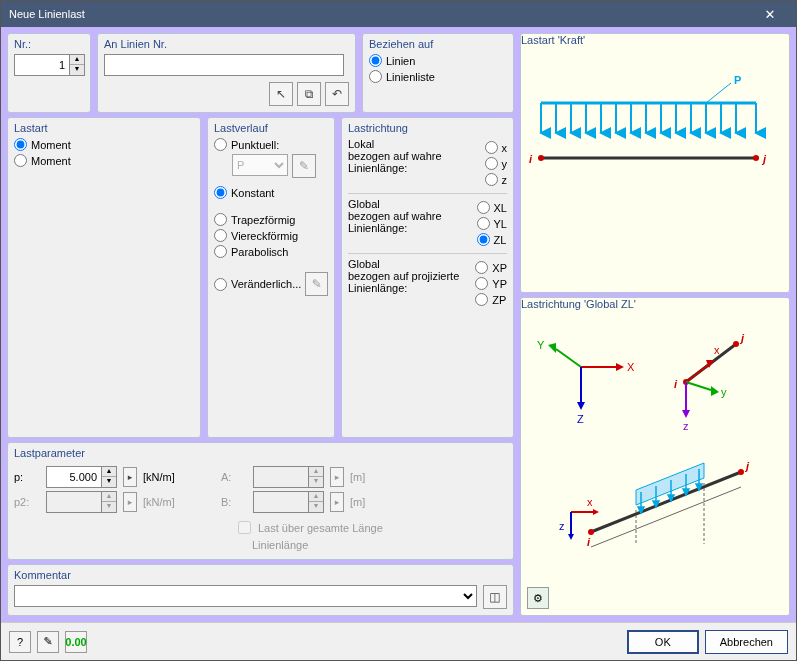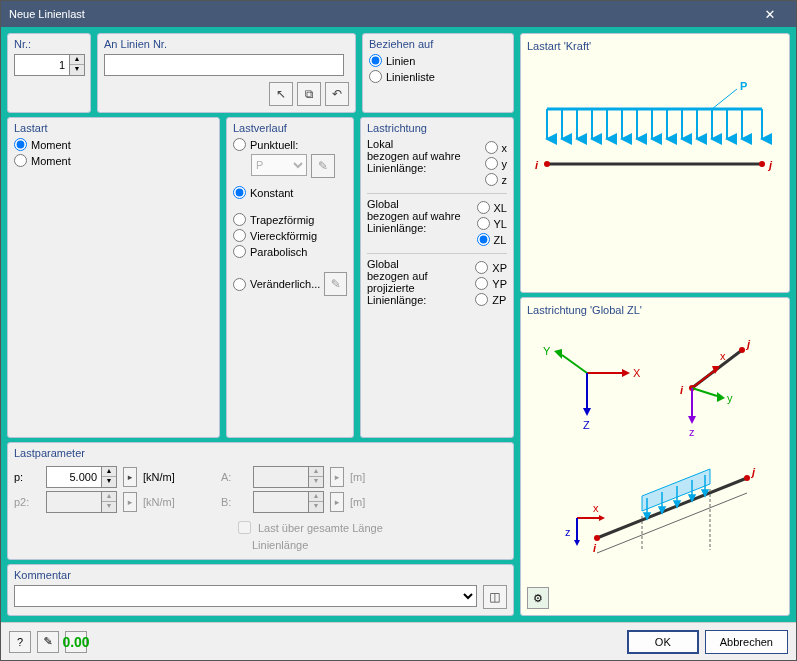--- a/index.html
+++ b/index.html
@@ -1,46 +1,46 @@
 <!DOCTYPE html>
 <html><head>
 <meta charset="utf-8">
 <style>
   * { box-sizing: border-box; font-family: "Segoe UI", Tahoma, sans-serif; font-size: 11px; }
   body { margin: 0; background: #fff; }
   .window { width: 797px; height: 661px; border: 1px solid #555; display: flex; flex-direction: column; }
   .titlebar { background: #465a78; color: #fff; height: 26px; display: flex; align-items: center; padding: 0 8px; justify-content: space-between; }
   .titlebar .close { width: 36px; text-align: center; font-size: 13px; cursor: default; }
-  .content { flex: 1; background: #14b8a6; padding: 6px; display: flex; gap: 6px; }
+  .content { flex: 1; background: #c4b5fd; padding: 6px; display: flex; gap: 6px; }
   .left-col { flex: 1; display: flex; flex-direction: column; gap: 4px; }
   .right-col { width: 270px; display: flex; flex-direction: column; gap: 4px; }
   .group { border: 1px solid #b8c4d8; border-radius: 3px; background: #f0f0f0; padding: 4px 6px 6px 6px; position: relative; }
   .group-title { color: #2b4a8a; font-size: 11px; margin-bottom: 4px; }
   .row1 { display: flex; gap: 6px; }
   .row2 { display: flex; gap: 6px; flex: 1; }
   .nr-group { width: 84px; }
   .bez-group { width: 152px; }
   .linien-group { flex: 1; }
-  .lastart-group { width: 213px; }
+  .lastart-group { width: 194px; }
   .lastverlauf-group { width: 128px; }
   .lastrichtung-group { flex: 1; }
   .lastparam-group { }
   .kommentar-group { }
   input[type=text].spin, input[type=text].field { border: 1px solid #888; padding: 2px 4px; background: #fff; }
   input[type=text].field.wide { width: 240px; height: 22px; }
   .spin-wrap { display: inline-flex; align-items: stretch; }
   .spin-wrap input { width: 56px; text-align: right; border: 1px solid #888; padding: 2px 4px; }
   .spin-btns { display: flex; flex-direction: column; border: 1px solid #888; border-left: none; }
   .spin-btns span { width: 14px; height: 10px; font-size: 7px; line-height: 8px; text-align: center; background: #e8e8e8; border-bottom: 1px solid #aaa; }
   .spin-btns span:last-child { border-bottom: none; }
   .radio-row { display: flex; align-items: center; gap: 4px; margin: 3px 0; }
   .radio-row input[type=radio] { margin: 0; }
   .icon-btn { width: 24px; height: 24px; border: 1px solid #999; background: #f4f4f4; display: inline-flex; align-items: center; justify-content: center; font-size: 12px; color: #444; }
   .icon-row { display: flex; gap: 4px; justify-content: flex-end; margin-top: 6px; }
-  .preview { background: #fffff0; border: 1px solid #b8c4d8; border-radius: 3px; padding: 6px; }
+  .preview { background: #fffff0; border: 1px solid #b8c4d8; border-radius: 3px; }
   .preview-title { color: #2b4a8a; margin-bottom: 2px; }
   .diagram-top { height: 260px; position: relative; }
   .diagram-bottom { flex: 1; height: 250px; position: relative; }
   .footer { height: 38px; background: #f0f0f0; border-top: 1px solid #ccc; display: flex; align-items: center; padding: 0 8px; gap: 6px; }
   .footer .spacer { flex: 1; }
   .btn { min-width: 72px; height: 24px; border: 1px solid #2b4a8a; background: #fdfdfd; padding: 2px 14px; }
   .btn.primary { border: 2px solid #2b4a8a; }
   select.combo { border: 1px solid #888; height: 22px; background: #fff; }
   .disabled { color: #999; }
   .param-row { display: flex; align-items: center; gap: 6px; margin: 3px 0; }
@@ -397,18 +397,18 @@
         <div style="position:absolute; left:6px; bottom:6px;">
           <span class="small-icon" style="background:#e8f4e8">⚙</span>
         </div>
       </div>
     </div>
   </div>
 
   <div class="footer">
     <span class="small-icon">?</span>
     <span class="small-icon">✎</span>
-    <span class="small-icon" style="color:#0a0;font-size:14px;font-weight:bold">0.00</span>
+    <span class="small-icon" style="color:#0a0;font-size:11px;font-weight:bold">0.00</span>
     <span class="spacer"></span>
     <button class="btn primary">OK</button>
     <button class="btn">Abbrechen</button>
   </div>
 </div>
 
 </body></html>

